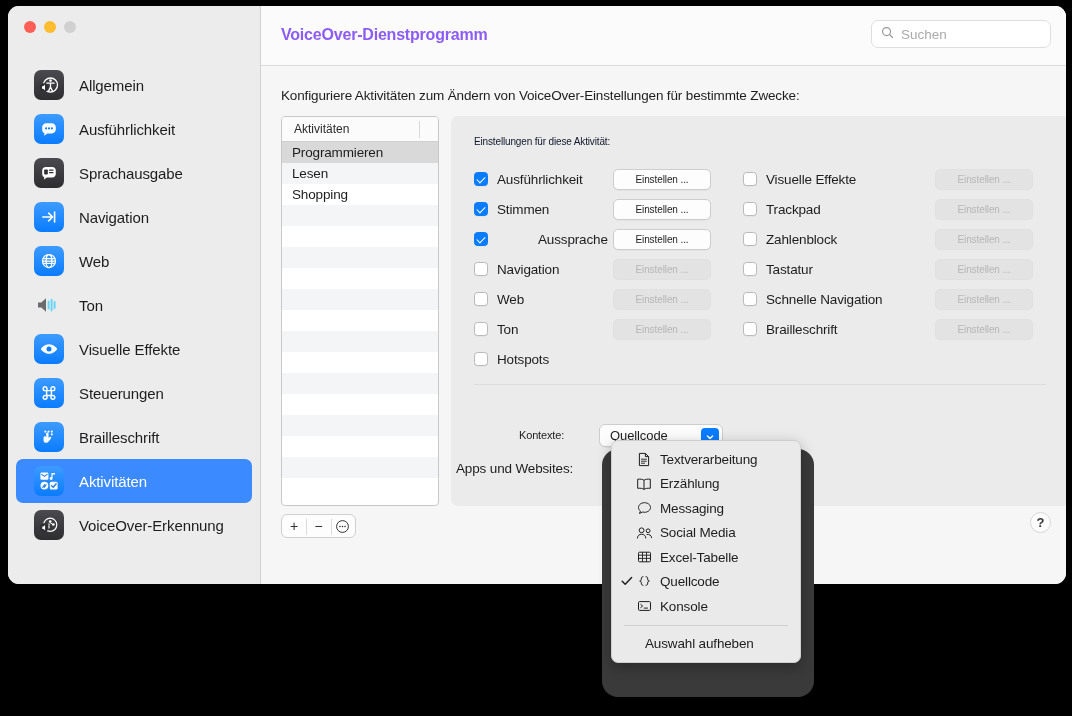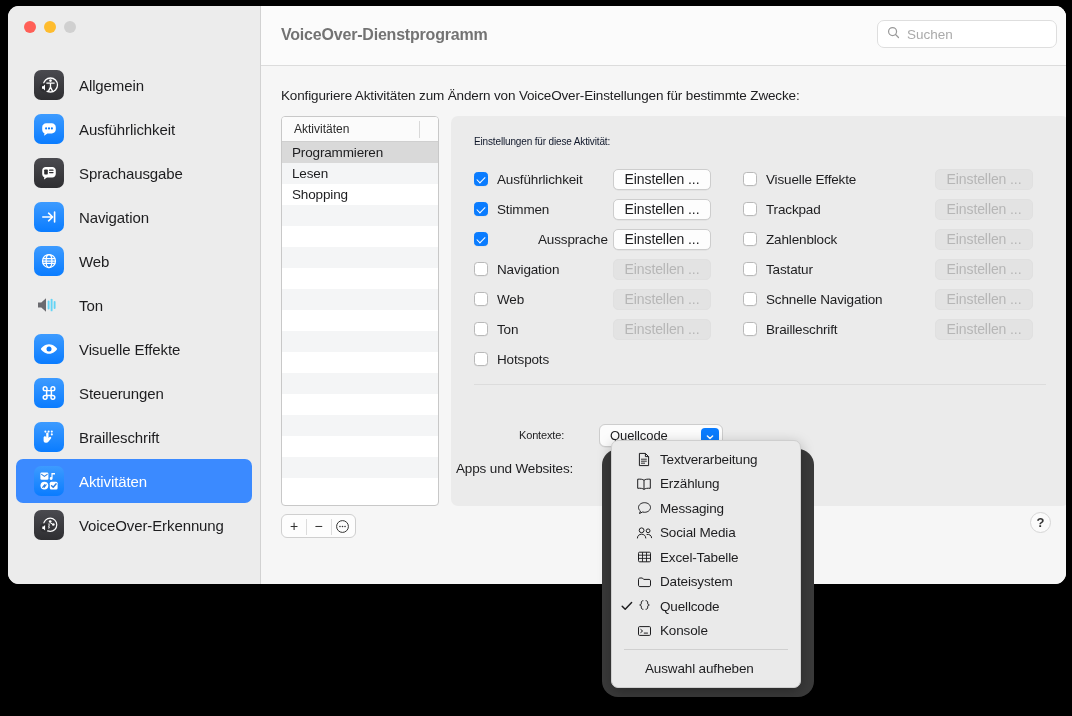--- a/index.html
+++ b/index.html
@@ -76,25 +76,25 @@
     border-left: 0.5px solid #d2d2d2;
   }
   .titlebar {
     position: relative;
     height: 60px;
     background: #fbfbfb;
     border-bottom: 0.5px solid #dcdcdc;
   }
   .win-title {
     position: absolute; left: 20px; top: 20px;
-    font-size: 16px; font-weight: bold; color: #737373;
+    font-size: 16px; font-weight: bold; color: #8b5cf6;
     letter-spacing: -0.2px;
   }
   .search-field {
-    position: absolute; right: 9px; top: 14px;
+    position: absolute; right: 15px; top: 14px;
     width: 180px; height: 28px;
     background: #fff;
     border: 0.5px solid #dedede;
     border-radius: 7px;
     display: flex; align-items: center;
     padding-left: 9px;
   }
   .search-field .sf-ph {
     margin-left: 7px;
     font-size: 13.5px; color: #aaa;
@@ -213,21 +213,21 @@
     margin-left: 9px;
     font-size: 13.5px; color: #1d1d1f;
     letter-spacing: -0.15px;
     white-space: nowrap;
   }
   .set-btn {
     position: absolute;
     width: 98px; height: 21px;
     border-radius: 5px;
     display: flex; align-items: center; justify-content: center;
-    font-size: 14px;
+    font-size: 10px;
     letter-spacing: -0.1px;
   }
   .set-btn.enabled {
     background: #fdfdfd;
     border: 0.5px solid #cdcdcd;
     color: #1d1d1f;
     box-shadow: 0 0.5px 0.5px rgba(0,0,0,0.07);
   }
   .set-btn.disabled {
     background: #e3e3e3;
@@ -686,29 +686,20 @@
       <span class="mcheck"></span>
       <span class="micon">
         <svg width="15" height="14" viewBox="0 0 15 14" fill="none">
           <rect x="1.5" y="2.2" width="12" height="9.6" rx="1.1" stroke="#1d1d1f" stroke-width="1"></rect>
           <path d="M1.5 5.2h12M1.5 8.4h12M5.5 2.2v9.6M9.5 2.2v9.6" stroke="#1d1d1f" stroke-width="0.9"></path>
         </svg>
       </span>
       <span class="mlabel">Excel-Tabelle</span>
     </div>
 
-    <div class="mitem">
-      <span class="mcheck"></span>
-      <span class="micon">
-        <svg width="15" height="14" viewBox="0 0 15 14" fill="none">
-          <path d="M1.5 4.3c0-.7.6-1.3 1.3-1.3h2.6l1.3 1.4h5.5c.7 0 1.3.6 1.3 1.3v4.6c0 .7-.6 1.3-1.3 1.3H2.8c-.7 0-1.3-.6-1.3-1.3z" stroke="#1d1d1f" stroke-width="1" stroke-linejoin="round"></path>
-        </svg>
-      </span>
-      <span class="mlabel">Dateisystem</span>
-    </div>
 
     <div class="mitem">
       <span class="mcheck">
         <svg width="12" height="10" viewBox="0 0 12 10" fill="none">
           <path d="M1.2 5.2 4.2 8.3 10.6 1.6" stroke="#1d1d1f" stroke-width="1.45" stroke-linecap="round" stroke-linejoin="round"></path>
         </svg>
       </span>
       <span class="micon">
         <svg width="15" height="14" viewBox="0 0 15 14" fill="none">
           <path d="M6 1.7c-1.6 0-1.7 1-1.7 2.3 0 1.4-.5 2-1.6 2 1.1 0 1.6.6 1.6 2 0 1.3.1 2.3 1.7 2.3" stroke="#1d1d1f" stroke-width="1" stroke-linecap="round" stroke-linejoin="round"></path>

